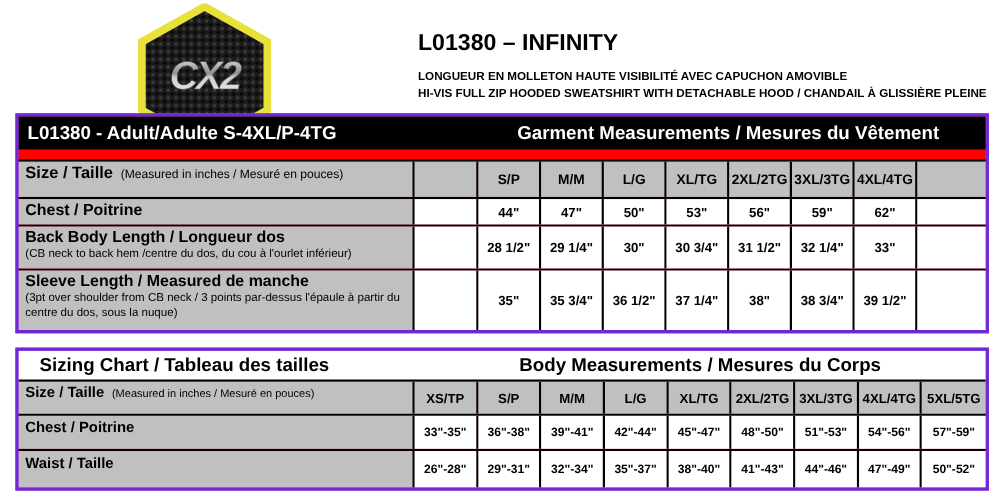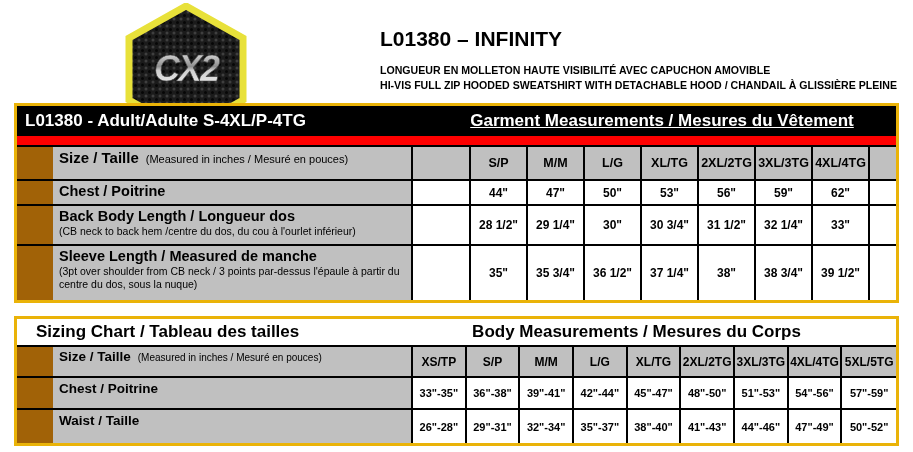--- a/index.html
+++ b/index.html
@@ -7,40 +7,40 @@
   body { font-family: "Liberation Sans", sans-serif; color: #000; }
   .page { position: relative; width: 913px; height: 452px; background: #fff; overflow: hidden; }
 
   
   .logo { position: absolute; left: 116px; top: 3px; z-index: 0; }
   .head-block { position: absolute; left: 380px; top: 27px; z-index: 1; width: 520px; }
   .product-title { font-size: 21px; font-weight: bold; letter-spacing: 0px; color: #000; }
   .product-sub { margin-top: 12px; font-size: 10.6px; font-weight: bold; line-height: 15px; color: #000; }
 
   
-  .spec-table { position: absolute; left: 14px; width: 885px; background: #a16207; border: 3px solid #eab308; z-index: 2; }
-  .row { display: grid; border-bottom: 2px solid #000; padding-left: 36px; }
+  .spec-table { position: absolute; left: 14px; width: 885px; background: #ec4899; border: 3px solid #6d28d9; z-index: 2; }
+  .row { display: grid; border-bottom: 2px solid #000; }
   .row:last-child { border-bottom: none; }
   .cell { border-right: 2px solid #000; display: flex; align-items: center; justify-content: center;
           font-weight: bold; overflow: hidden; }
   .cell:last-child { border-right: none; }
   .cell.label { justify-content: flex-start; flex-direction: column; align-items: flex-start; padding: 2px 6px; }
   .gray { background: #c0c0c0; }
   .white { background: #fff; }
   .size-lbl-line { display: flex; align-items: baseline; gap: 7px; flex-direction: row; }
   .size-lbl { font-size: 15px; font-weight: bold; }
   .size-note { font-size: 11px; font-weight: normal; }
   .row-lbl { font-size: 14.5px; font-weight: bold; line-height: 17px; }
   .row-note { font-size: 10.5px; font-weight: normal; line-height: 12.5px; }
 
   
   .t1 { top: 103px; }
   .t1-head { position: relative; height: 30px; background: #000; color: #fff; display: flex; align-items: center; }
   .t1-title-left { padding-left: 8px; font-size: 17px; font-weight: bold; }
-  .t1-title-right { position: absolute; left: 420px; width: 450px; text-align: center; font-size: 17px; font-weight: bold; text-decoration: underline; }
+  .t1-title-right { position: absolute; left: 420px; width: 450px; text-align: center; font-size: 17px; font-weight: bold; }
   .redbar { height: 11px; background: #fe0000; border-bottom: 2px solid #000; }
   .t1 .row { grid-template-columns: 360px 58px 57px 57px 57px 57px 57px 57px 57px 1fr; }
   .t1 .size-row { height: 34px; }
   .t1 .chest-row { height: 25px; }
   .t1 .back-row { height: 40px; }
   .t1 .sleeve-row { height: 54px; }
   .t1 .cell.data { font-size: 12px; }
   .t1 .cell.colhead { font-size: 12.5px; }
 
   

